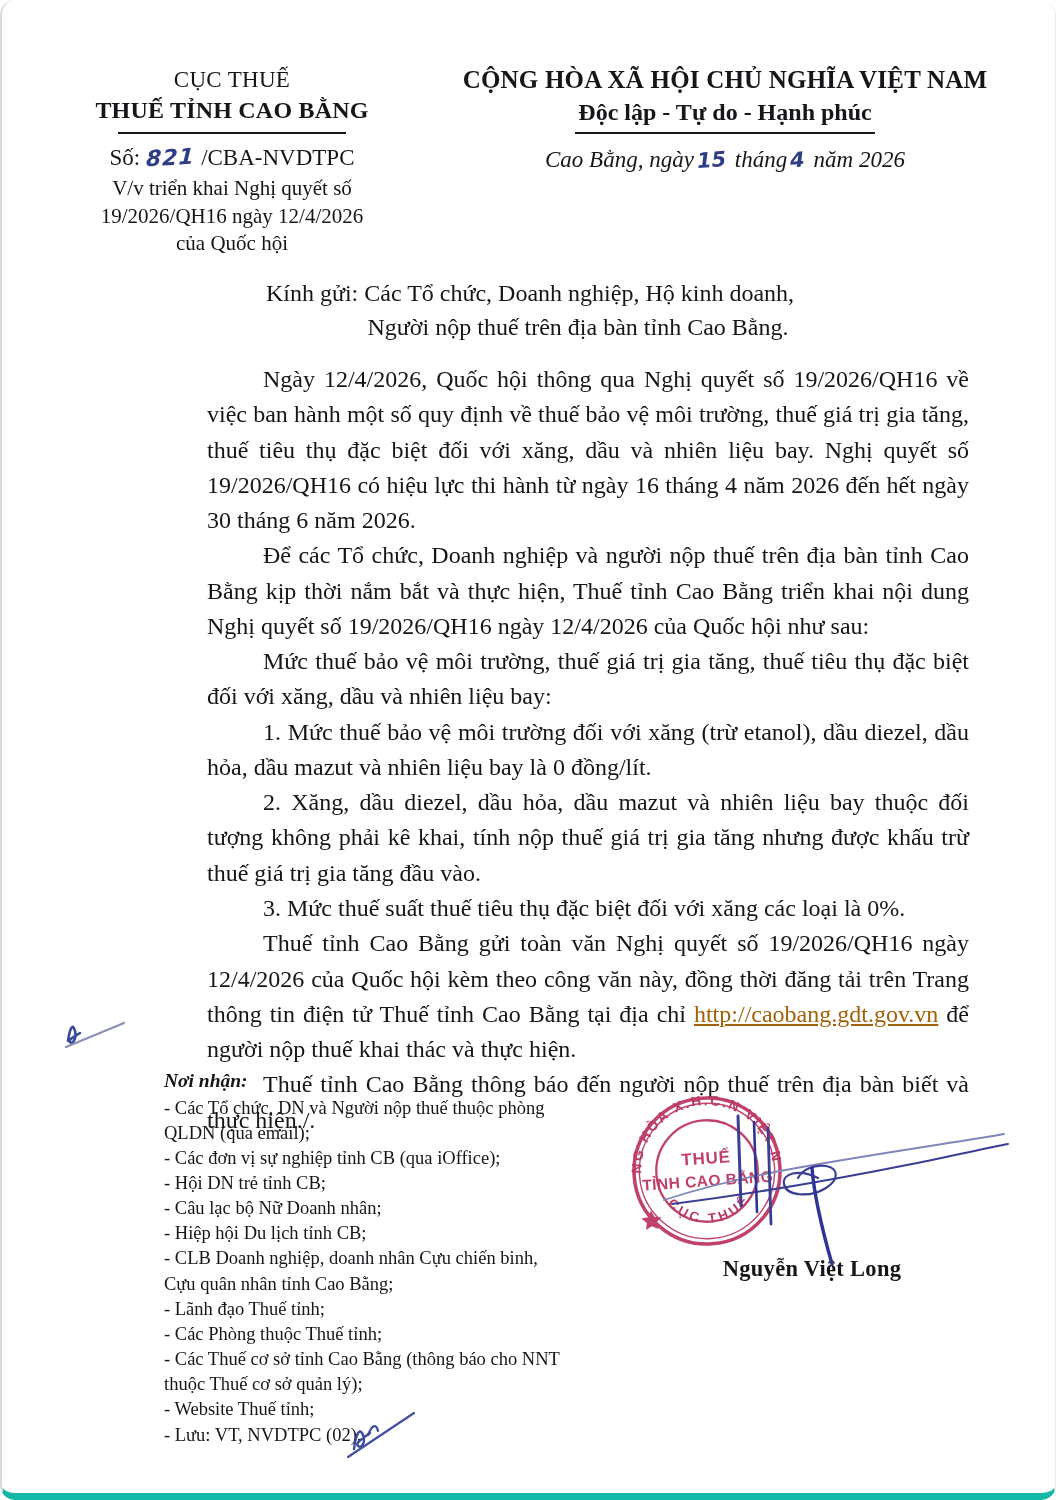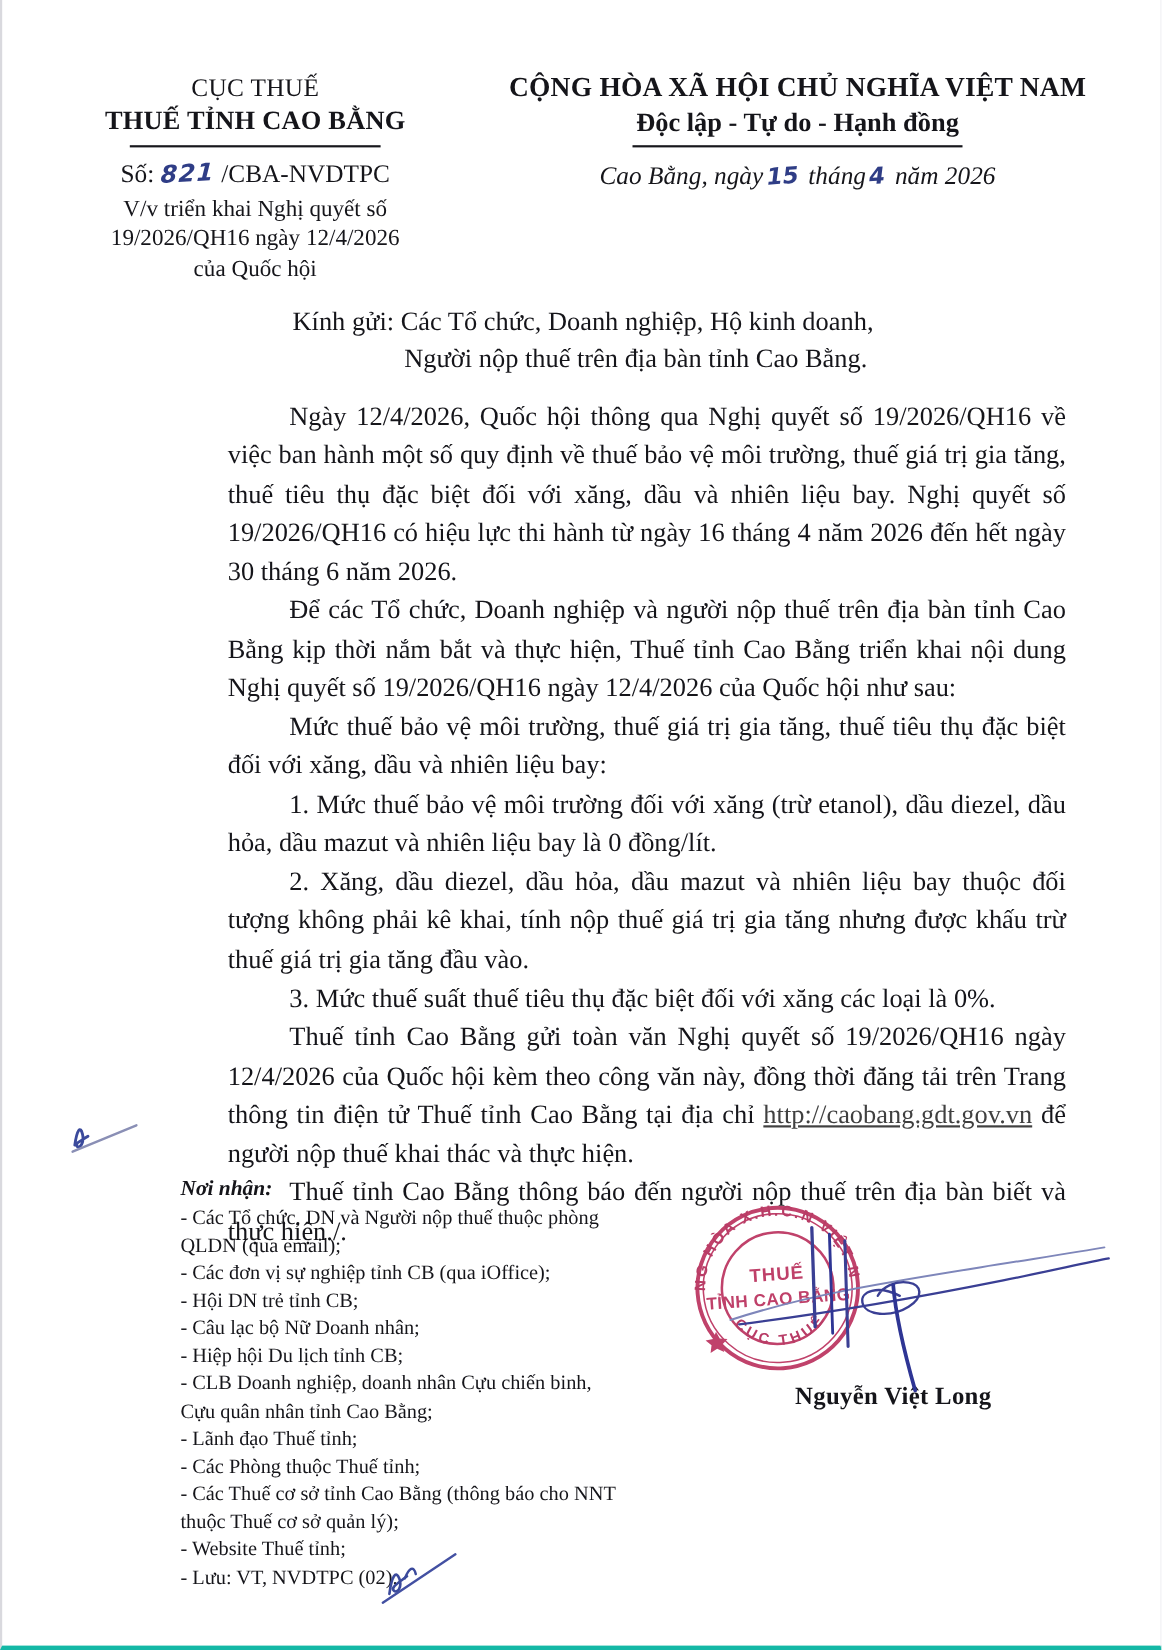--- a/index.html
+++ b/index.html
@@ -11,23 +11,24 @@
     font-family: "Liberation Serif", "DejaVu Serif", serif;
   }
   .page {
     position: relative;
     width: 1056px;
     height: 1500px;
     background: #ffffff;
     overflow: hidden;
     box-sizing: border-box;
     border-left: 2px solid #d9d9de;
-    border-bottom: 4px solid #14b8a6;
+    border-bottom: 7px solid #14b8a6;
     border-right: 1px solid #ececf0;
     color: #15151a;
+    border-radius: 15px;
   }
   .sheet {
     position: absolute;
     left: 0; top: 0;
     width: 1056px;
     height: 1500px;
     padding: 0;
   }
 
   
@@ -155,21 +156,21 @@
     line-height: 1.47;
     text-align: justify;
     text-justify: inter-word;
     margin-left: 48px;
   }
   .body p {
     margin: 0;
     text-indent: 56px;
   }
   .url {
-    color: #404040;
+    color: #a16207;
     text-decoration: underline;
     text-underline-offset: 2px;
   }
 
   
   .footer {
     position: absolute;
     left: 0;
     top: 1068px;
     width: 1056px;
@@ -271,21 +272,21 @@
       <div class="subject">
         <div>V/v triển khai Nghị quyết số</div>
         <div>19/2026/QH16 ngày 12/4/2026</div>
         <div>của Quốc hội</div>
       </div>
     </div>
 
     <div class="hdr-right">
       <div class="nation">CỘNG HÒA XÃ HỘI CHỦ NGHĨA VIỆT NAM</div>
       <div>
-        <span class="motto">Độc lập - Tự do - Hạnh đồng</span>
+        <span class="motto">Độc lập - Tự do - Hạnh phúc</span>
         <div class="motto-rule"></div>
       </div>
       <div class="placedate">
         <span>Cao Bằng, ngày</span><span class="hand-date">15</span>
         <span>tháng</span><span class="hand-date">4</span>
         <span>năm 2026</span>
       </div>
     </div>
   </div>
 

